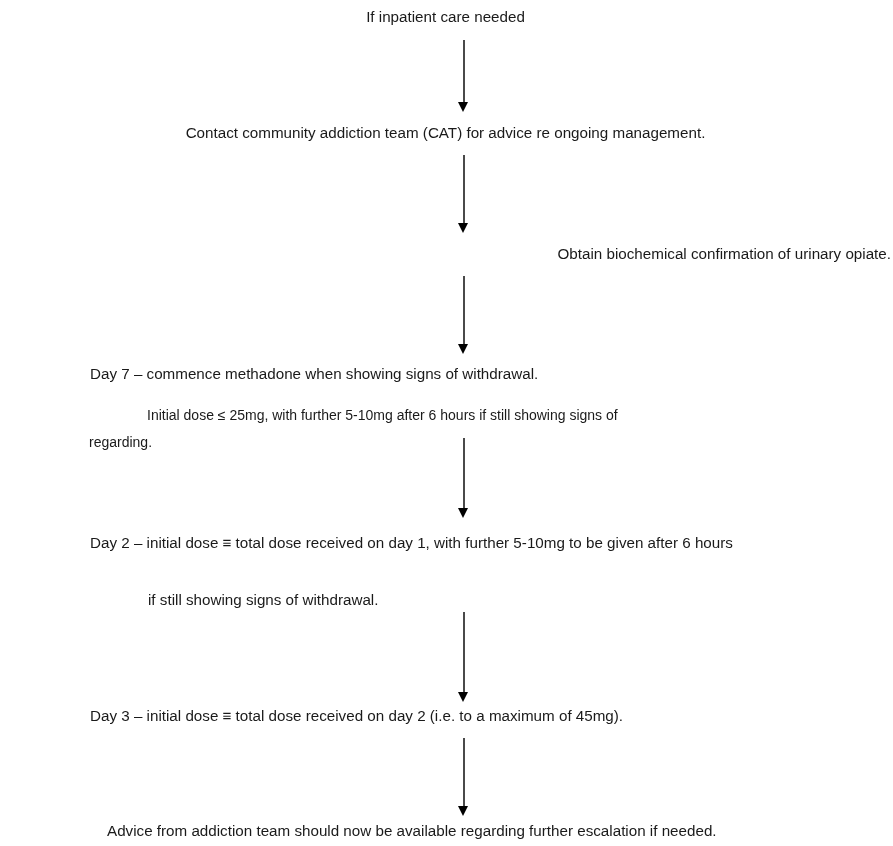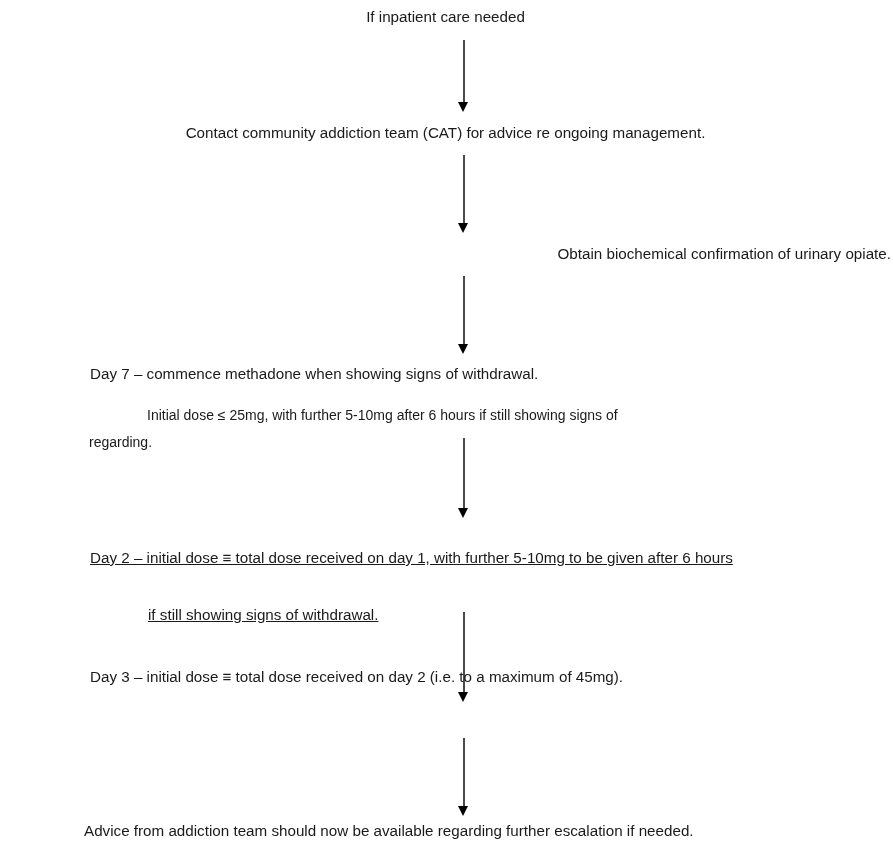--- a/index.html
+++ b/index.html
@@ -107,32 +107,32 @@
   <div class="para" style="top:402px; left:89px; width:760px;">
     <span class="indent"></span><span>Initial dose ≤ 25mg, with further 5-10mg after 6 hours if still showing signs of</span>
     <span class="last-line">regarding.</span>
   </div>
 
   <div class="connector" style="left:463px; top:438px; height:80px;">
     <div class="stem" style="height:70px;"></div>
     <div class="head" style="top:70px;"></div>
   </div>
 
-  <div class="node block" style="top:545px; left:90px; width:760px;text-decoration:underline;">
+  <div class="node block" style="top:530px; left:90px; width:760px;">
     <span>Day 2 – initial dose ≡ total dose received on day 1, with further 5-10mg to be given after 6 hours</span>
     <span class="subline">if still showing signs of withdrawal.</span>
   </div>
 
   <div class="connector" style="left:463px; top:612px; height:90px;">
     <div class="stem" style="height:80px;"></div>
     <div class="head" style="top:80px;"></div>
   </div>
 
-  <div class="node" style="top:664px; left:90px;">Day 3 – initial dose ≡ total dose received on day 2 (i.e. to a maximum of 45mg).</div>
+  <div class="node" style="top:703px; left:90px;">Day 3 – initial dose ≡ total dose received on day 2 (i.e. to a maximum of 45mg).</div>
 
   <div class="connector" style="left:463px; top:738px; height:78px;">
     <div class="stem" style="height:68px;"></div>
     <div class="head" style="top:68px;"></div>
   </div>
 
-  <div class="node" style="top:818px; left:84px;">Advice from addiction team should now be available regarding further escalation if needed.</div>
+  <div class="node" style="top:818px; left:107px;">Advice from addiction team should now be available regarding further escalation if needed.</div>
 
 </div>
 
 </body></html>

